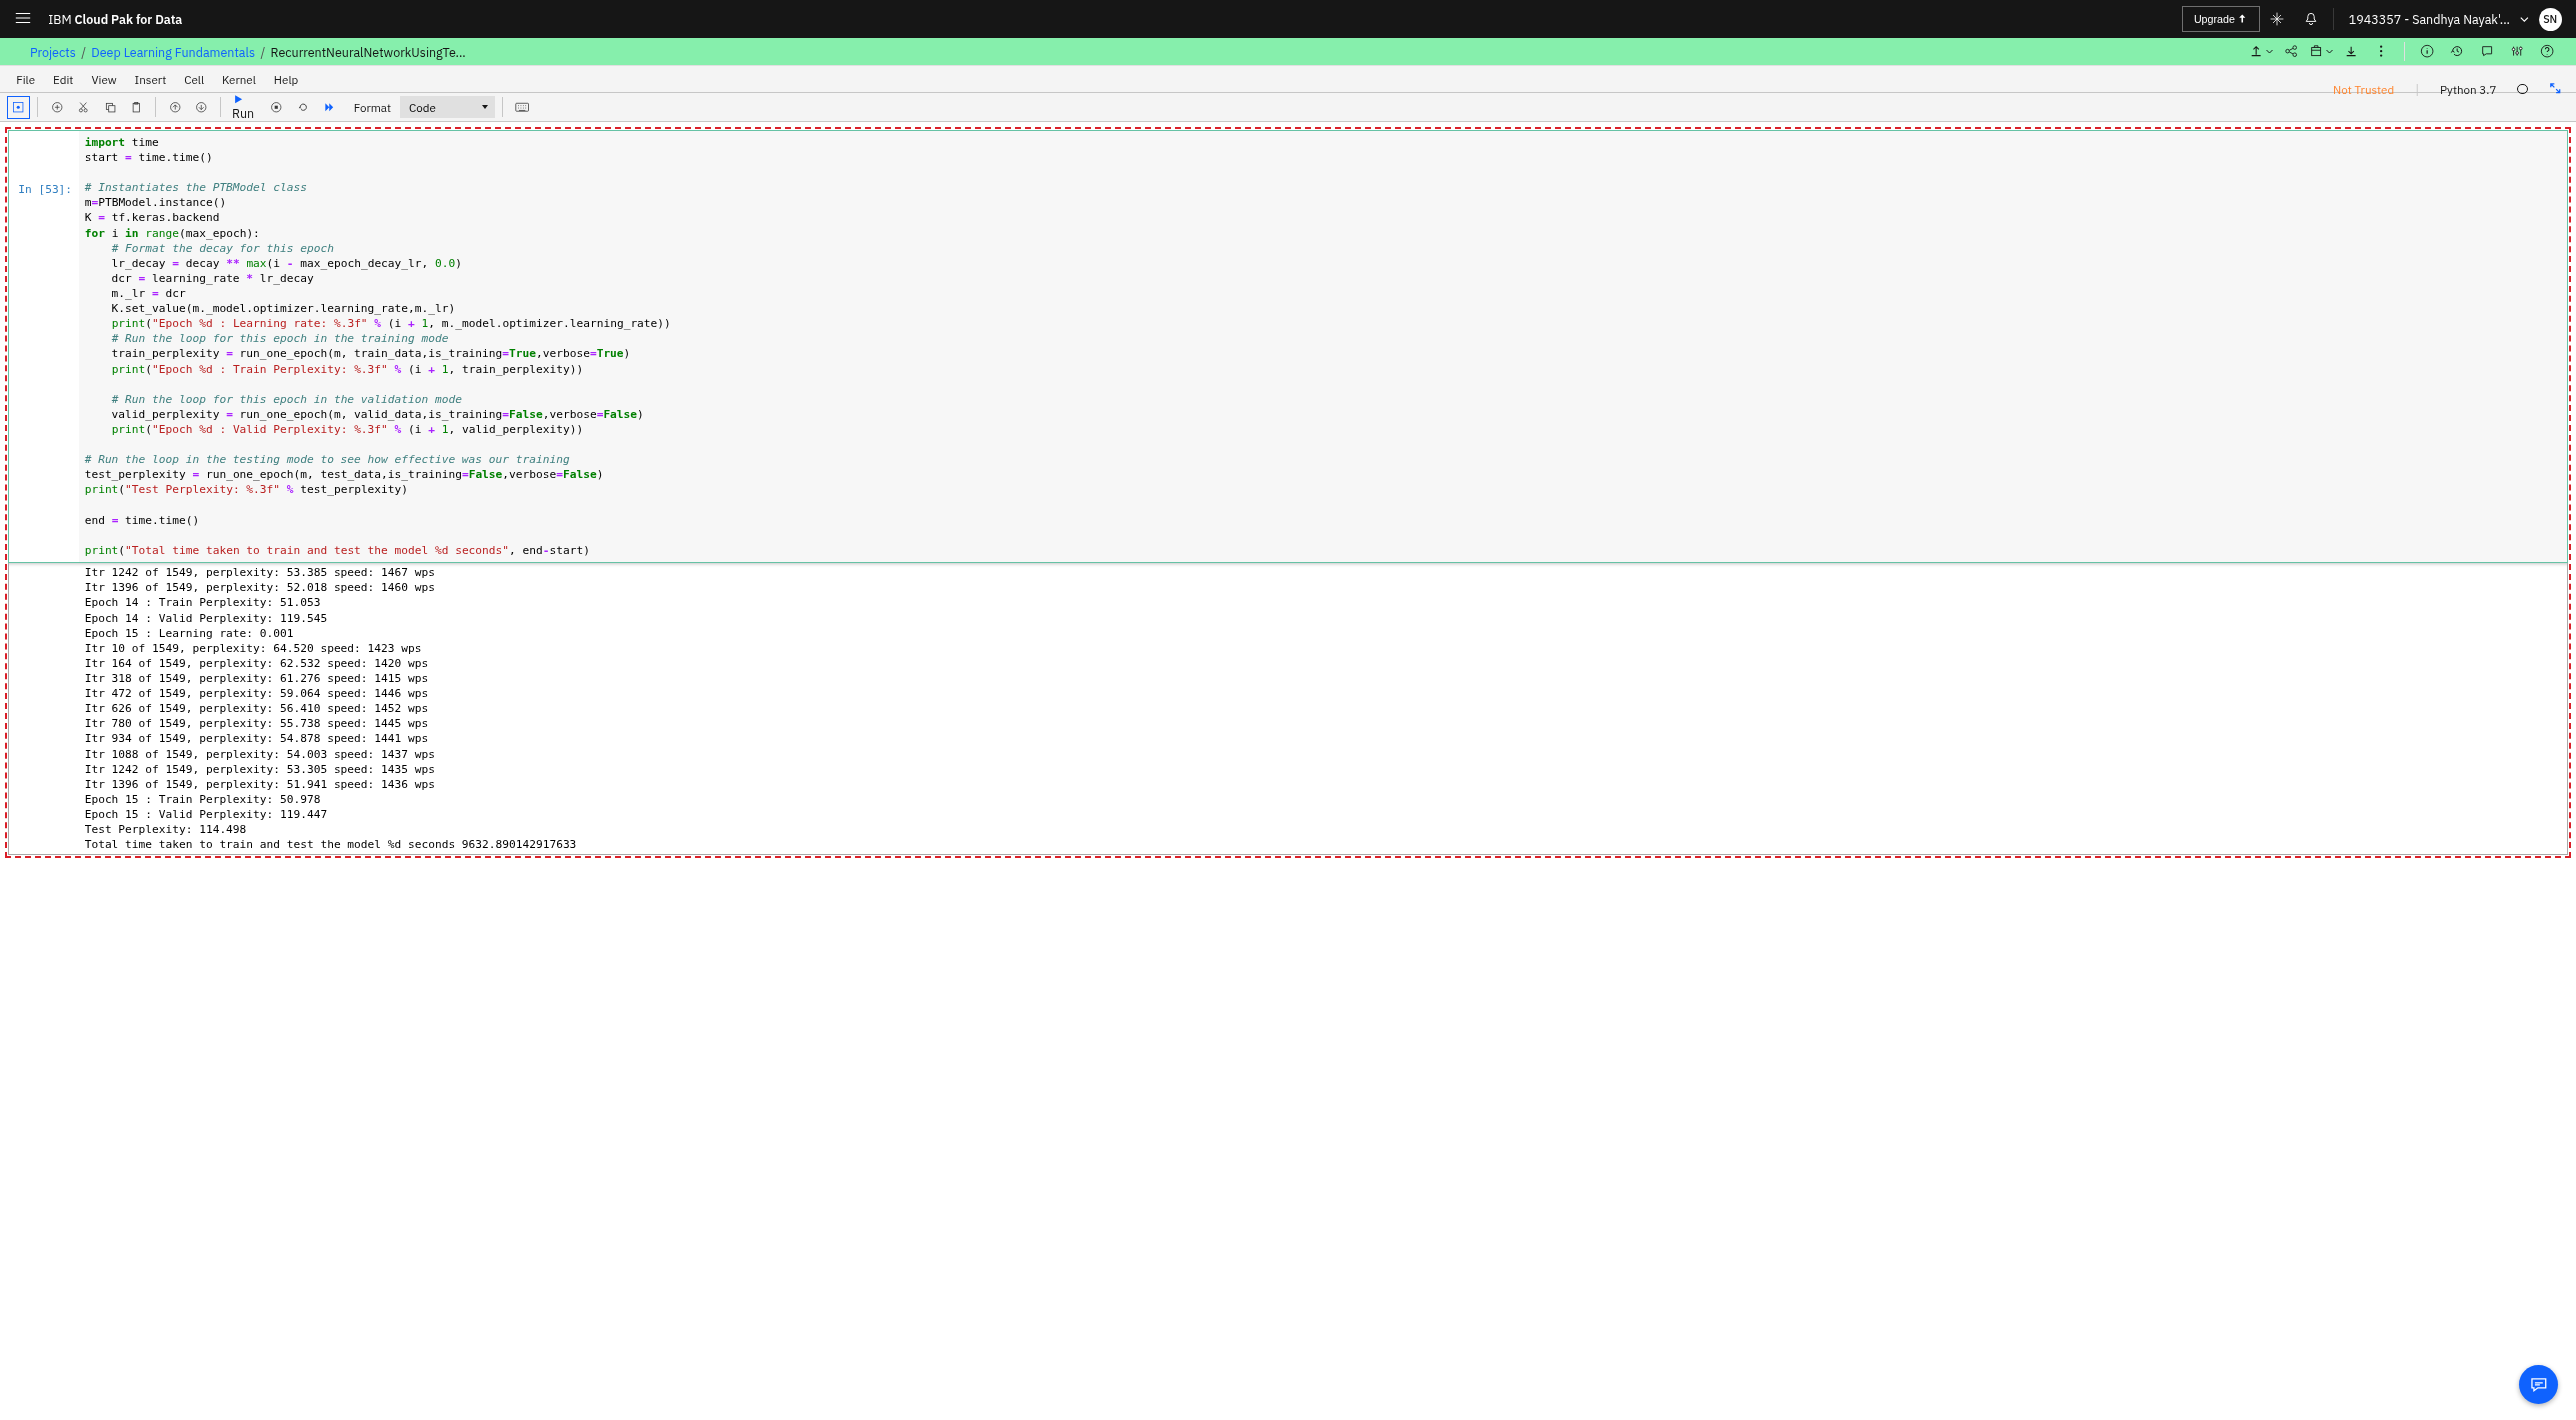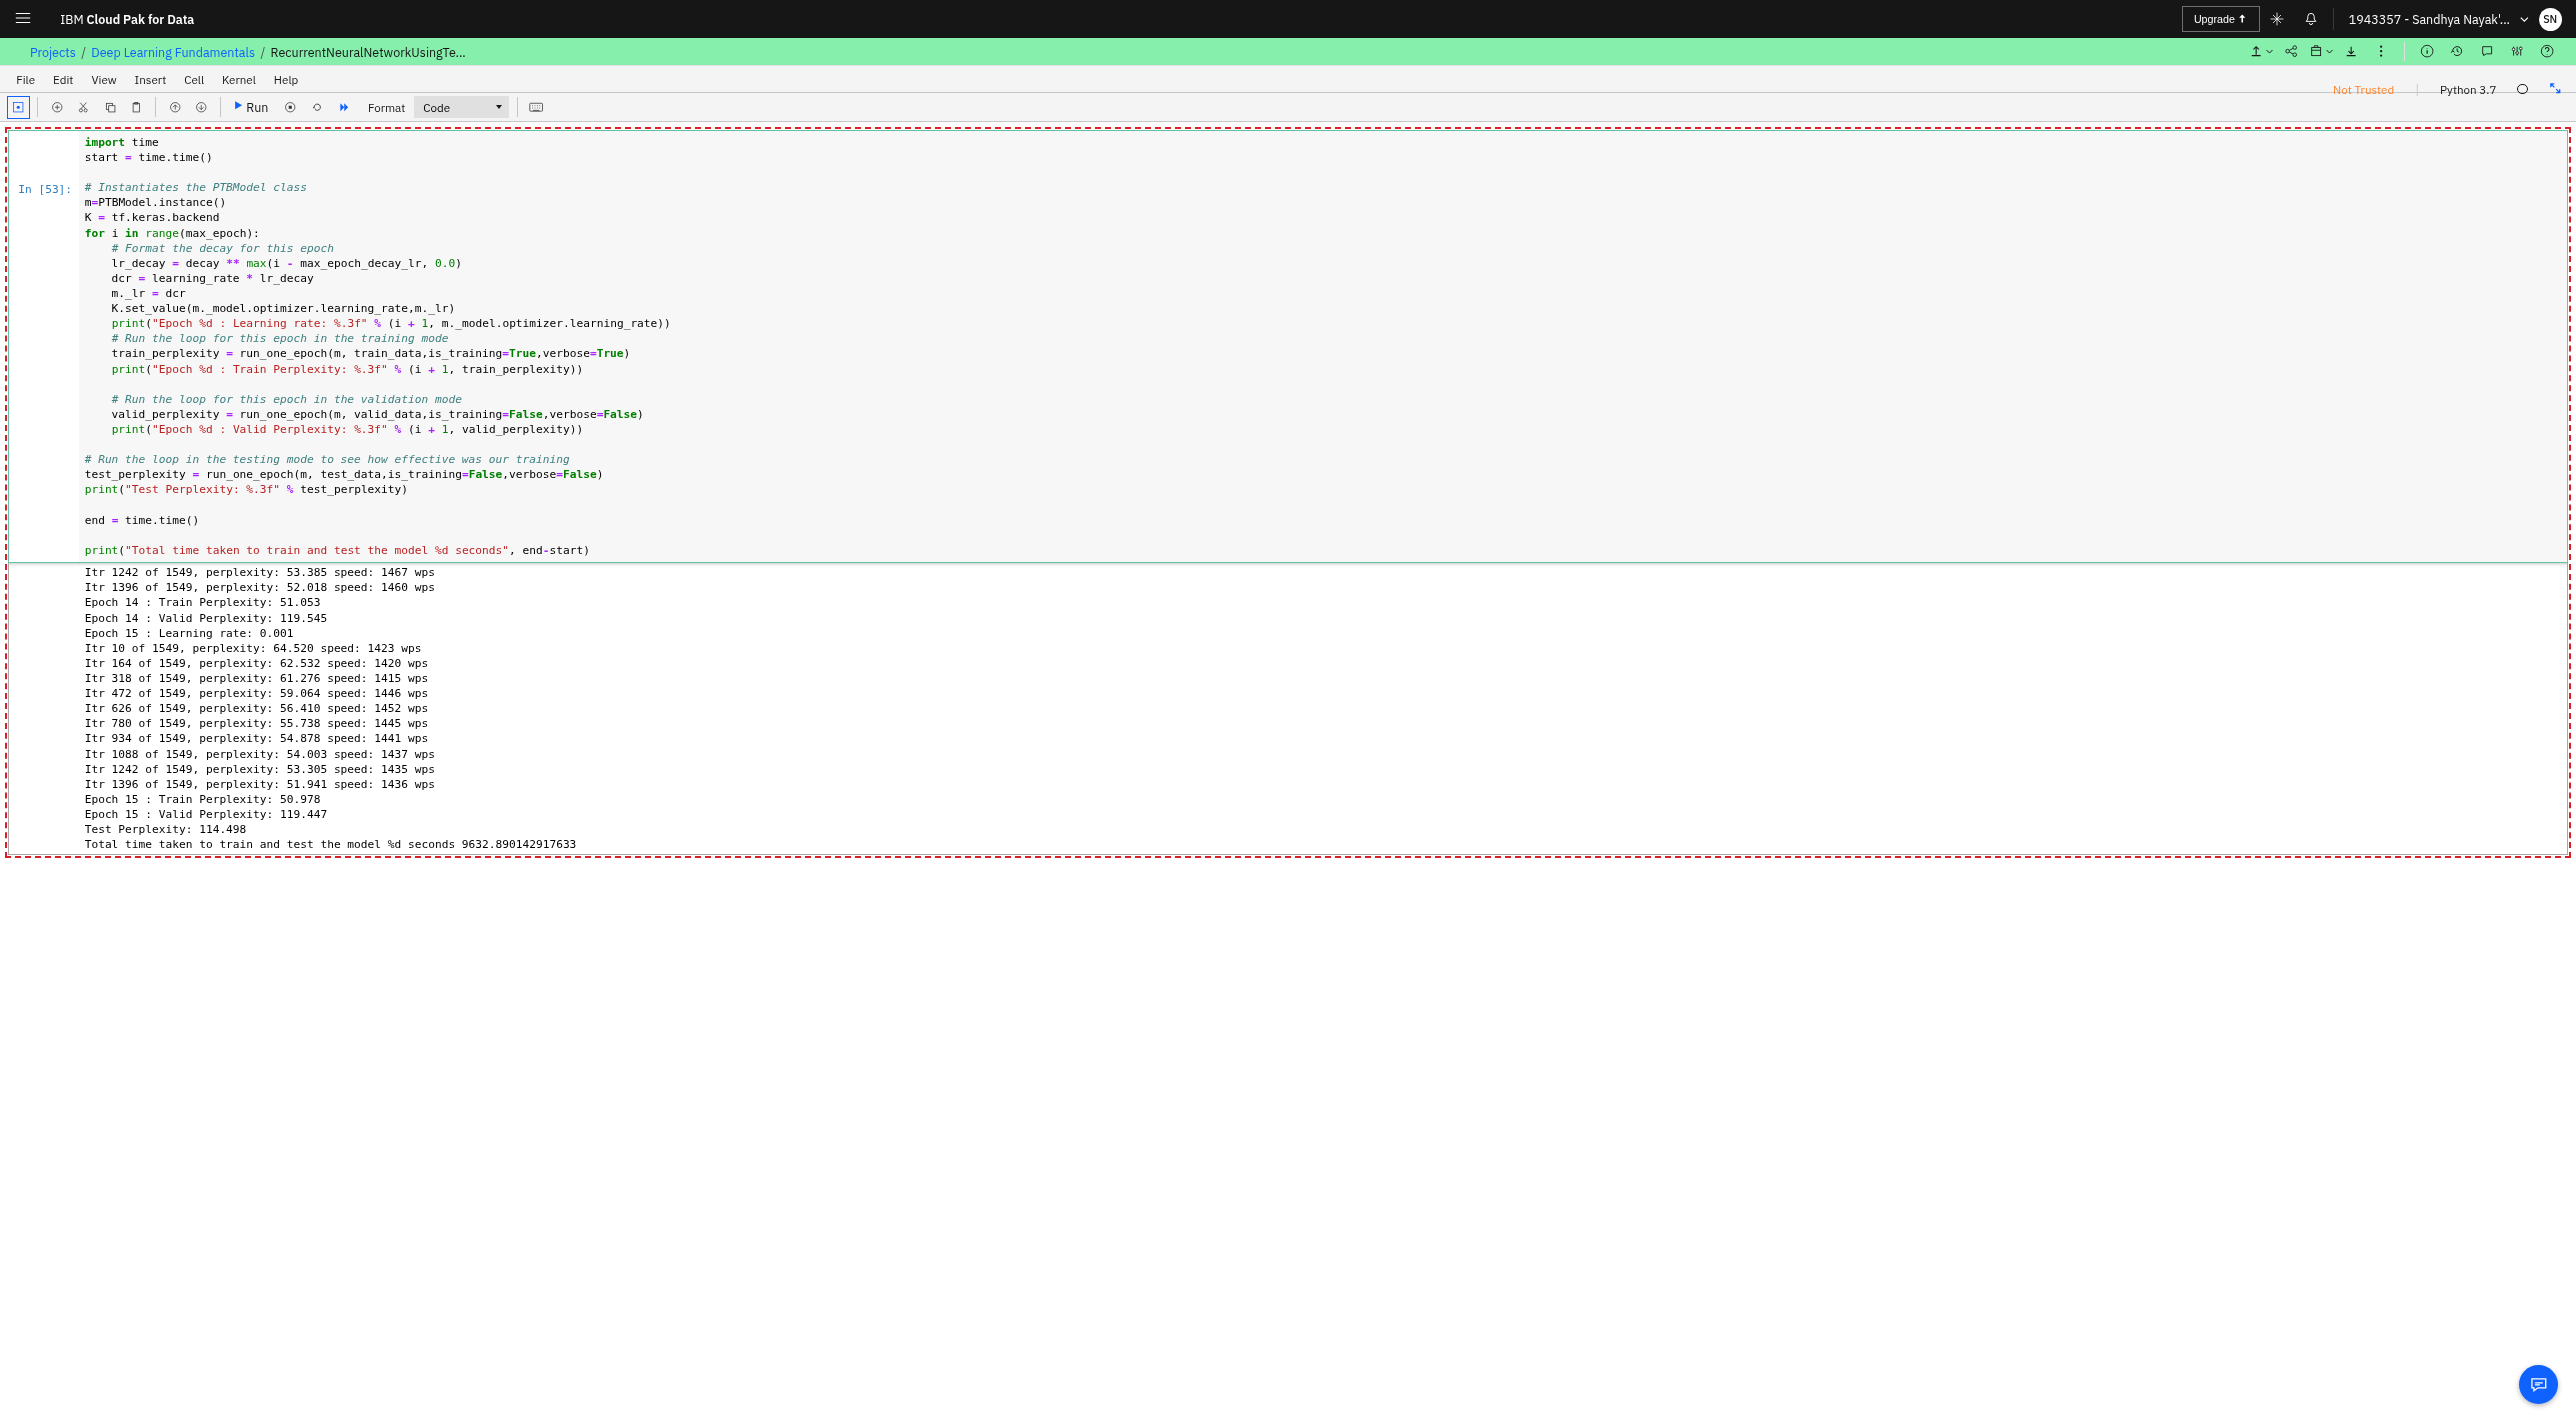--- a/index.html
+++ b/index.html
@@ -1,20 +1,20 @@
 <!DOCTYPE html>
 <html style="font-size:14.3px"><head>
 <meta charset="utf-8">
 <style>
 * { box-sizing: border-box; margin: 0; padding: 0; }
 body { font-family: "IBM Plex Sans", -apple-system, BlinkMacSystemFont, "Segoe UI", Helvetica, Arial, sans-serif; font-size: 12.5px; background: #fff; }
 
 .topbar { height: 38px; background: #161616; color: #fff; display: flex; align-items: center; padding: 0 14.3px; }
 .hamburger { width: 18px; cursor: pointer; }
-.brand { margin-left: 28px; font-size: 12.5px; }
+.brand { margin-left: 16px; font-size: 12.5px; }
 .brand .light { font-weight: 400; }
 .brand .bold { font-weight: 600; }
 .topbar-spacer { flex: 1; }
 .upgrade-btn { border: 0.9px solid #6f6f6f; background: transparent; color: #fff; padding: 5.4px 10.7px; display: inline-flex; align-items: center; gap: 1px; cursor: pointer; font-size: 10.7px; }
 .top-icon { width: 34px; height: 34px; display: inline-flex; align-items: center; justify-content: center; cursor: pointer; }
 .user-sect { display: inline-flex; align-items: center; gap: 9px; padding: 0 9px; cursor: pointer; }
 .avatar { width: 23px; height: 23px; border-radius: 50%; background: #fff; color: #161616; display: inline-flex; align-items: center; justify-content: center; font-size: 10.7px; font-weight: 500;}
 .vsep { width: 0.9px; height: 21.5px; background: #393939; margin: 0 5.4px; }
 
 .crumbbar { height: 28px; background: #86efac; border-bottom: 0.9px solid #e0e0e0; display: flex; align-items: center; padding: 0 14.3px 0 30px; }
@@ -30,21 +30,21 @@
 .menubar .mitem { padding: 3.6px 9px; cursor: pointer; font-size: 11.6px; color: #161616; }
 .menubar .right { margin-left: auto; display: flex; align-items: center; gap: 21px; padding-right: 7.2px; margin-top: 20px; }
 .nottrusted { color: #ff832b; font-size: 11.6px; }
 .kernel-name { font-size: 11.6px; color: #161616; }
 .kernel-circle { width: 10.7px; height: 10.7px; border: 1.3px solid #161616; border-radius: 50%; display: inline-block; }
 .expand-ic { cursor: pointer; color: #0f62fe; }
 
 .toolbar { height: 29px; background: #f4f4f4; border-bottom: 0.9px solid #c6c6c6; display: flex; align-items: center; padding: 0 7.2px; gap: 3.6px; }
 .tbtn { width: 23px; height: 23px; display: inline-flex; align-items: center; justify-content: center; cursor: pointer; border: 0.9px solid transparent; color: #393939; }
 .tbtn-boxed { border: 0.9px solid #0f62fe; color: #0f62fe; }
-.runbtn { display: inline-flex; padding: 1.8px 7.2px 1.8px 3.6px; cursor: pointer; color: #161616; }
+.runbtn { display: inline-flex; padding: 1.8px 7.2px 1.8px 3.6px; cursor: pointer; color: #161616; flex-direction: column; }
 .runbtn svg { margin-right: 1.8px; }
 .tsep { width: 0.9px; height: 19.7px; background: #c6c6c6; margin: 0 3.6px; }
 .tlabel { font-size: 11.6px; color: #161616; padding: 0 5.4px 0 9px; }
 .tselect { background: #e0e0e0; border: none; padding: 3.6px 19.7px 3.6px 9px; font-size: 11.6px; height: 21.5px; cursor: pointer; position: relative; display: inline-flex; align-items: center; min-width: 95px; }
 .tselect::after { content: ""; position: absolute; right: 7.2px; width: 0; height: 0; border-left: 3.6px solid transparent; border-right: 3.6px solid transparent; border-top: 4.5px solid #161616; }
 
 .notebook-area { padding: 5.4px 5.4px 9px 5.4px; }
 .dashed-box { border: 2.2px dashed #da1e28; padding: 0; }
 
 .cell { display: flex; border: 0.9px solid #66c2a5; margin: 0.9px; background: #fff; }

